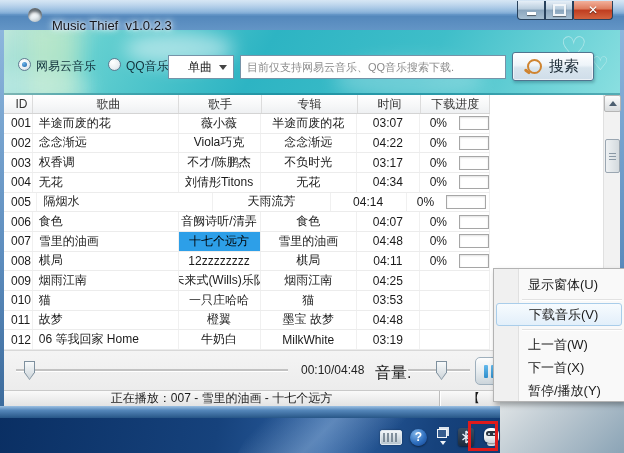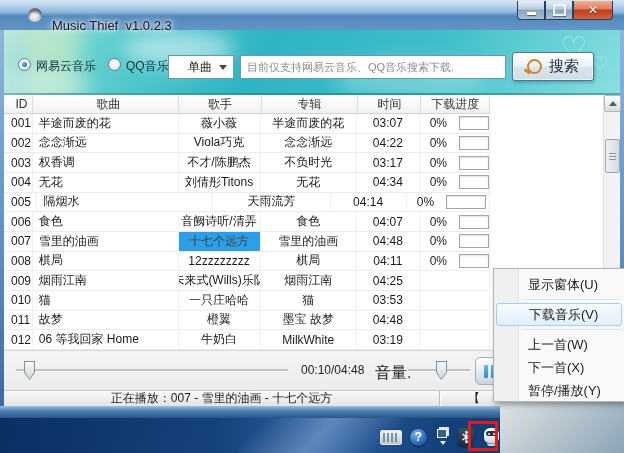--- a/index.html
+++ b/index.html
@@ -91,21 +91,21 @@
   #thead .cell{border-right:1px solid #dcdcdc;color:#333;justify-content:center;}
   .body-row{height:19.66px;border-bottom:1px solid #ececec;background:#fff;}
   .cell{box-sizing:border-box;display:flex;align-items:center;font-size:12px;color:#1a1a1a;overflow:hidden;white-space:nowrap;}
   .c-id{width:34px;padding-left:7px;}
   .c-song{width:180px;padding-left:6px;}
   .c-artist{width:102px;justify-content:center;}
   .c-album{width:120px;justify-content:center;}
   .c-time{width:78px;justify-content:center;}
   .c-prog{width:85px;padding-left:10px;gap:12px;}
   .body-row .cell{border-right:1px solid #f0f0f0;}
-  .sel-cell{background:#2d9fe8;color:#404040;}
+  .sel-cell{background:#2d9fe8;color:#000000;}
   .prog-box{width:38px;height:12px;background:#fff;border:1px solid #a6a6a6;box-shadow:inset 0 1px 2px rgba(0,0,0,.12);}
   .body-row.empty .prog-box,.body-row.empty .prog-label{visibility:hidden;}
 
   
   #vscroll{left:599px;top:0;width:17px;height:255px;background:#f2f2f2;border-left:1px solid #e0e0e0;box-sizing:border-box;}
   .sbtn{left:0;width:17px;height:17px;box-sizing:border-box;border:1px solid #b5b5b5;border-radius:2px;
     background:linear-gradient(180deg,#fdfdfd,#d9dcde);display:flex;align-items:center;justify-content:center;}
   .tri-up{width:0;height:0;border-left:4px solid transparent;border-right:4px solid transparent;border-bottom:5px solid #4d5f70;}
   .tri-dn{width:0;height:0;border-left:4px solid transparent;border-right:4px solid transparent;border-top:5px solid #4d5f70;}
   #sb-thumb{left:1px;top:44px;width:15px;height:34px;box-sizing:border-box;border:1px solid #9aa6b1;border-radius:2px;

